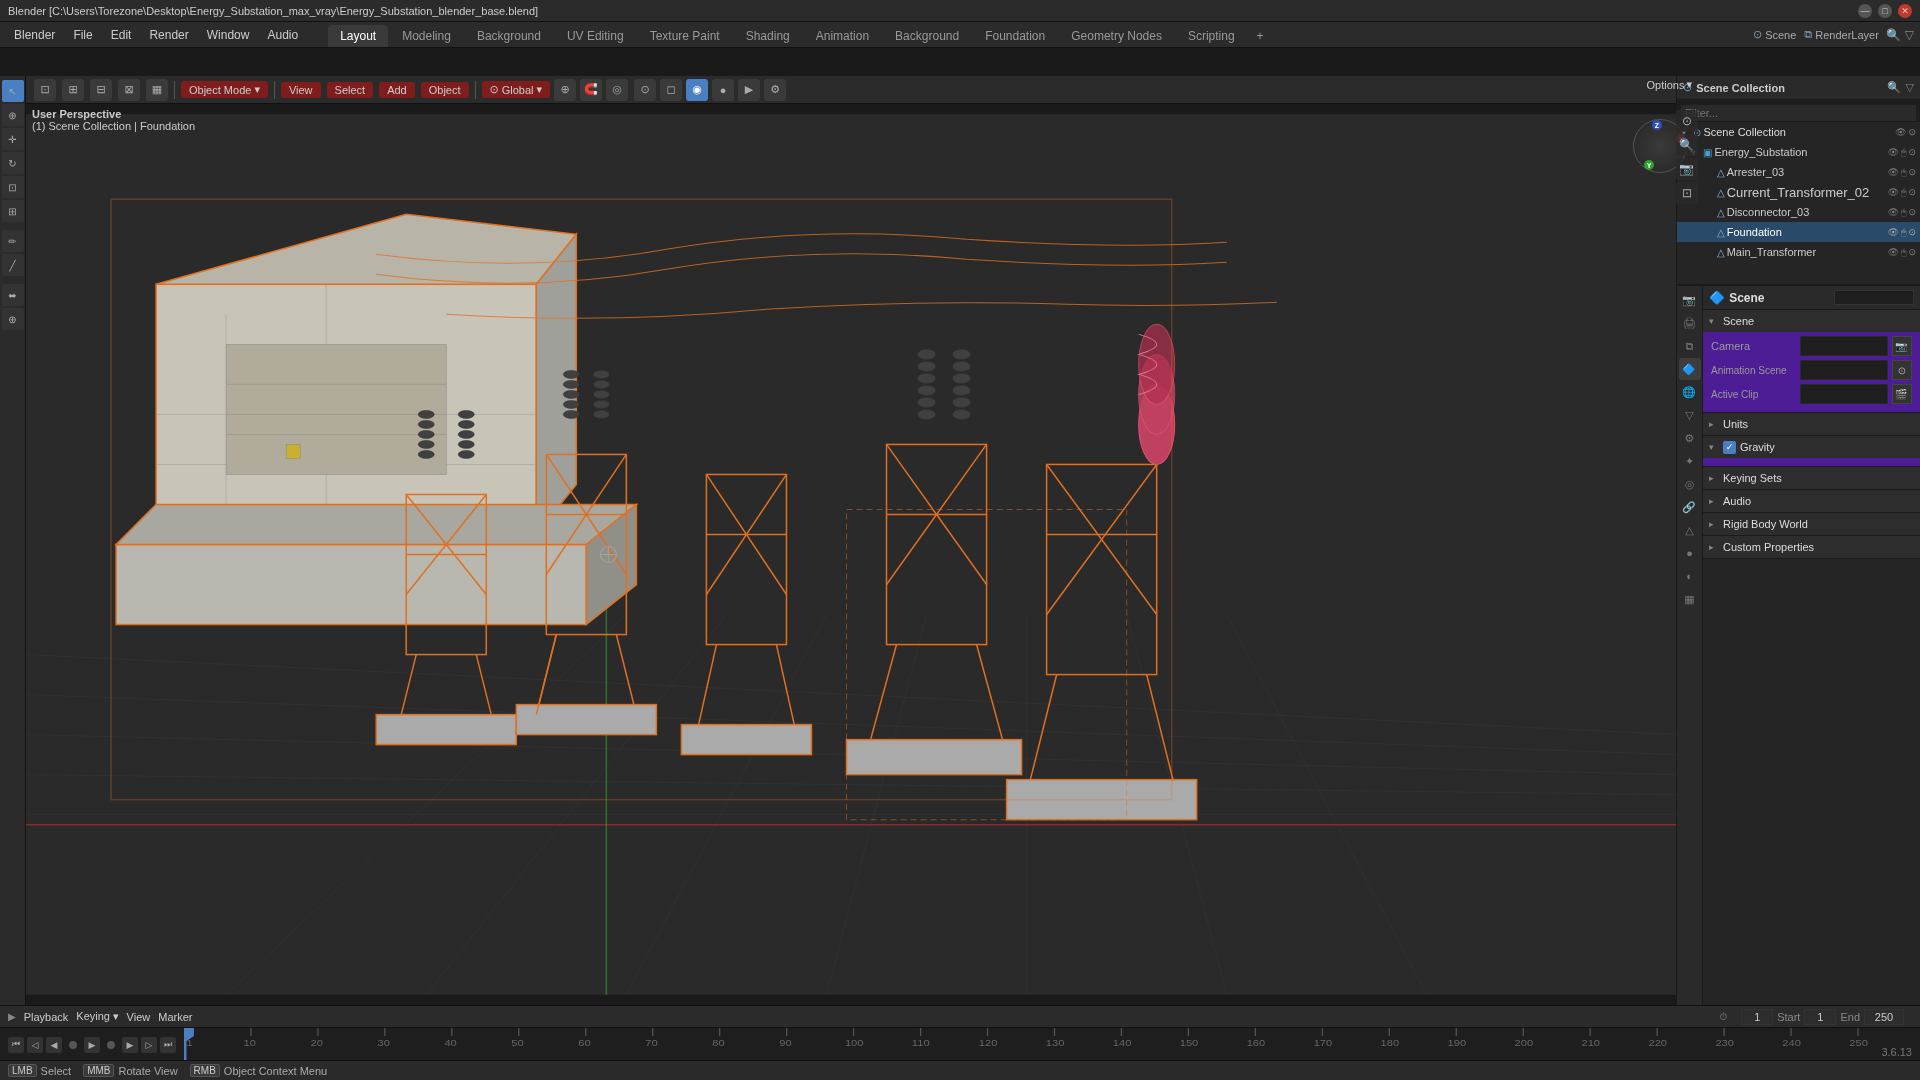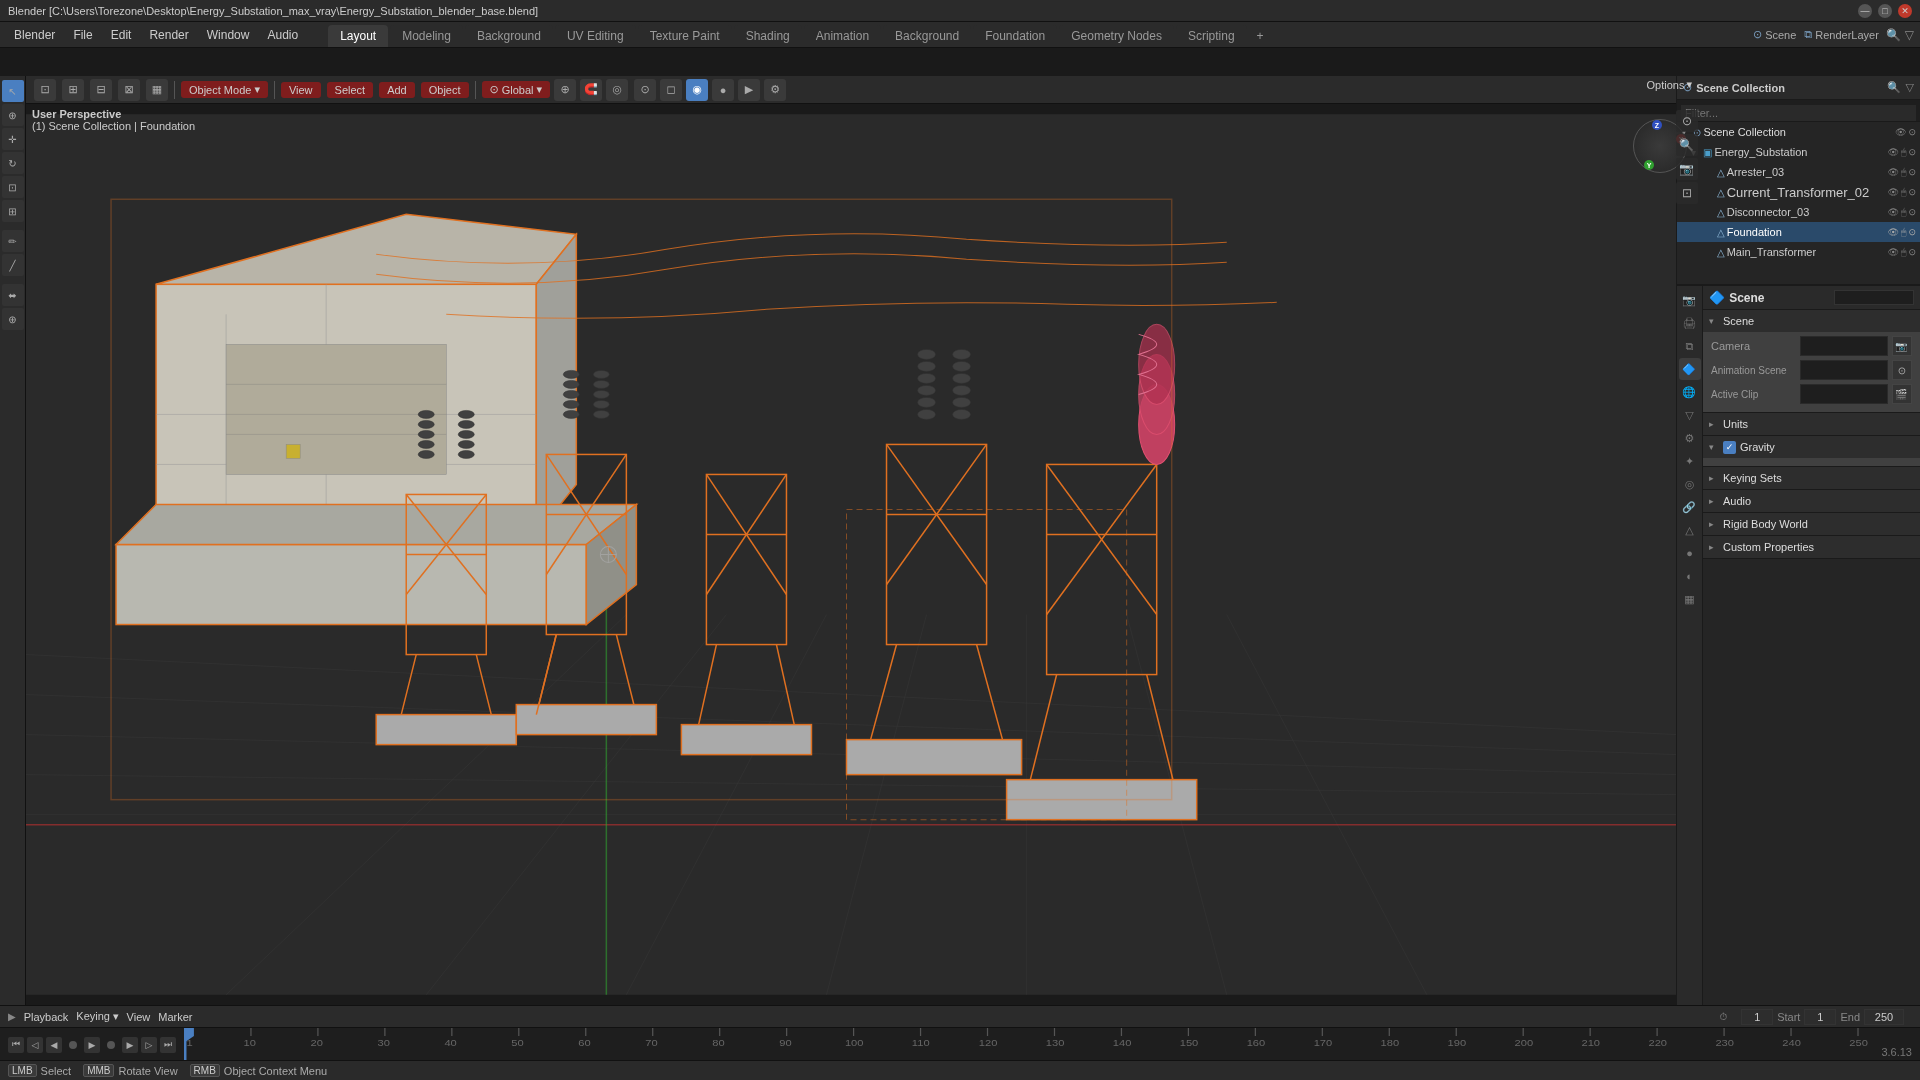--- a/index.html
+++ b/index.html
@@ -479,21 +479,21 @@
       background: #4a7fc1;
       border-radius: 2px;
       display: flex; align-items: center; justify-content: center;
       font-size: 9px;
       color: #fff;
       cursor: pointer;
     }
 
     .p-section-body {
       padding: 4px 8px;
-      background: #404040;
+      background: #4c1d95;
     }
     .p-row {
       display: flex;
       align-items: center;
       margin-bottom: 4px;
       gap: 4px;
     }
     .p-row-label {
       font-size: 11px;
       color: #999;

